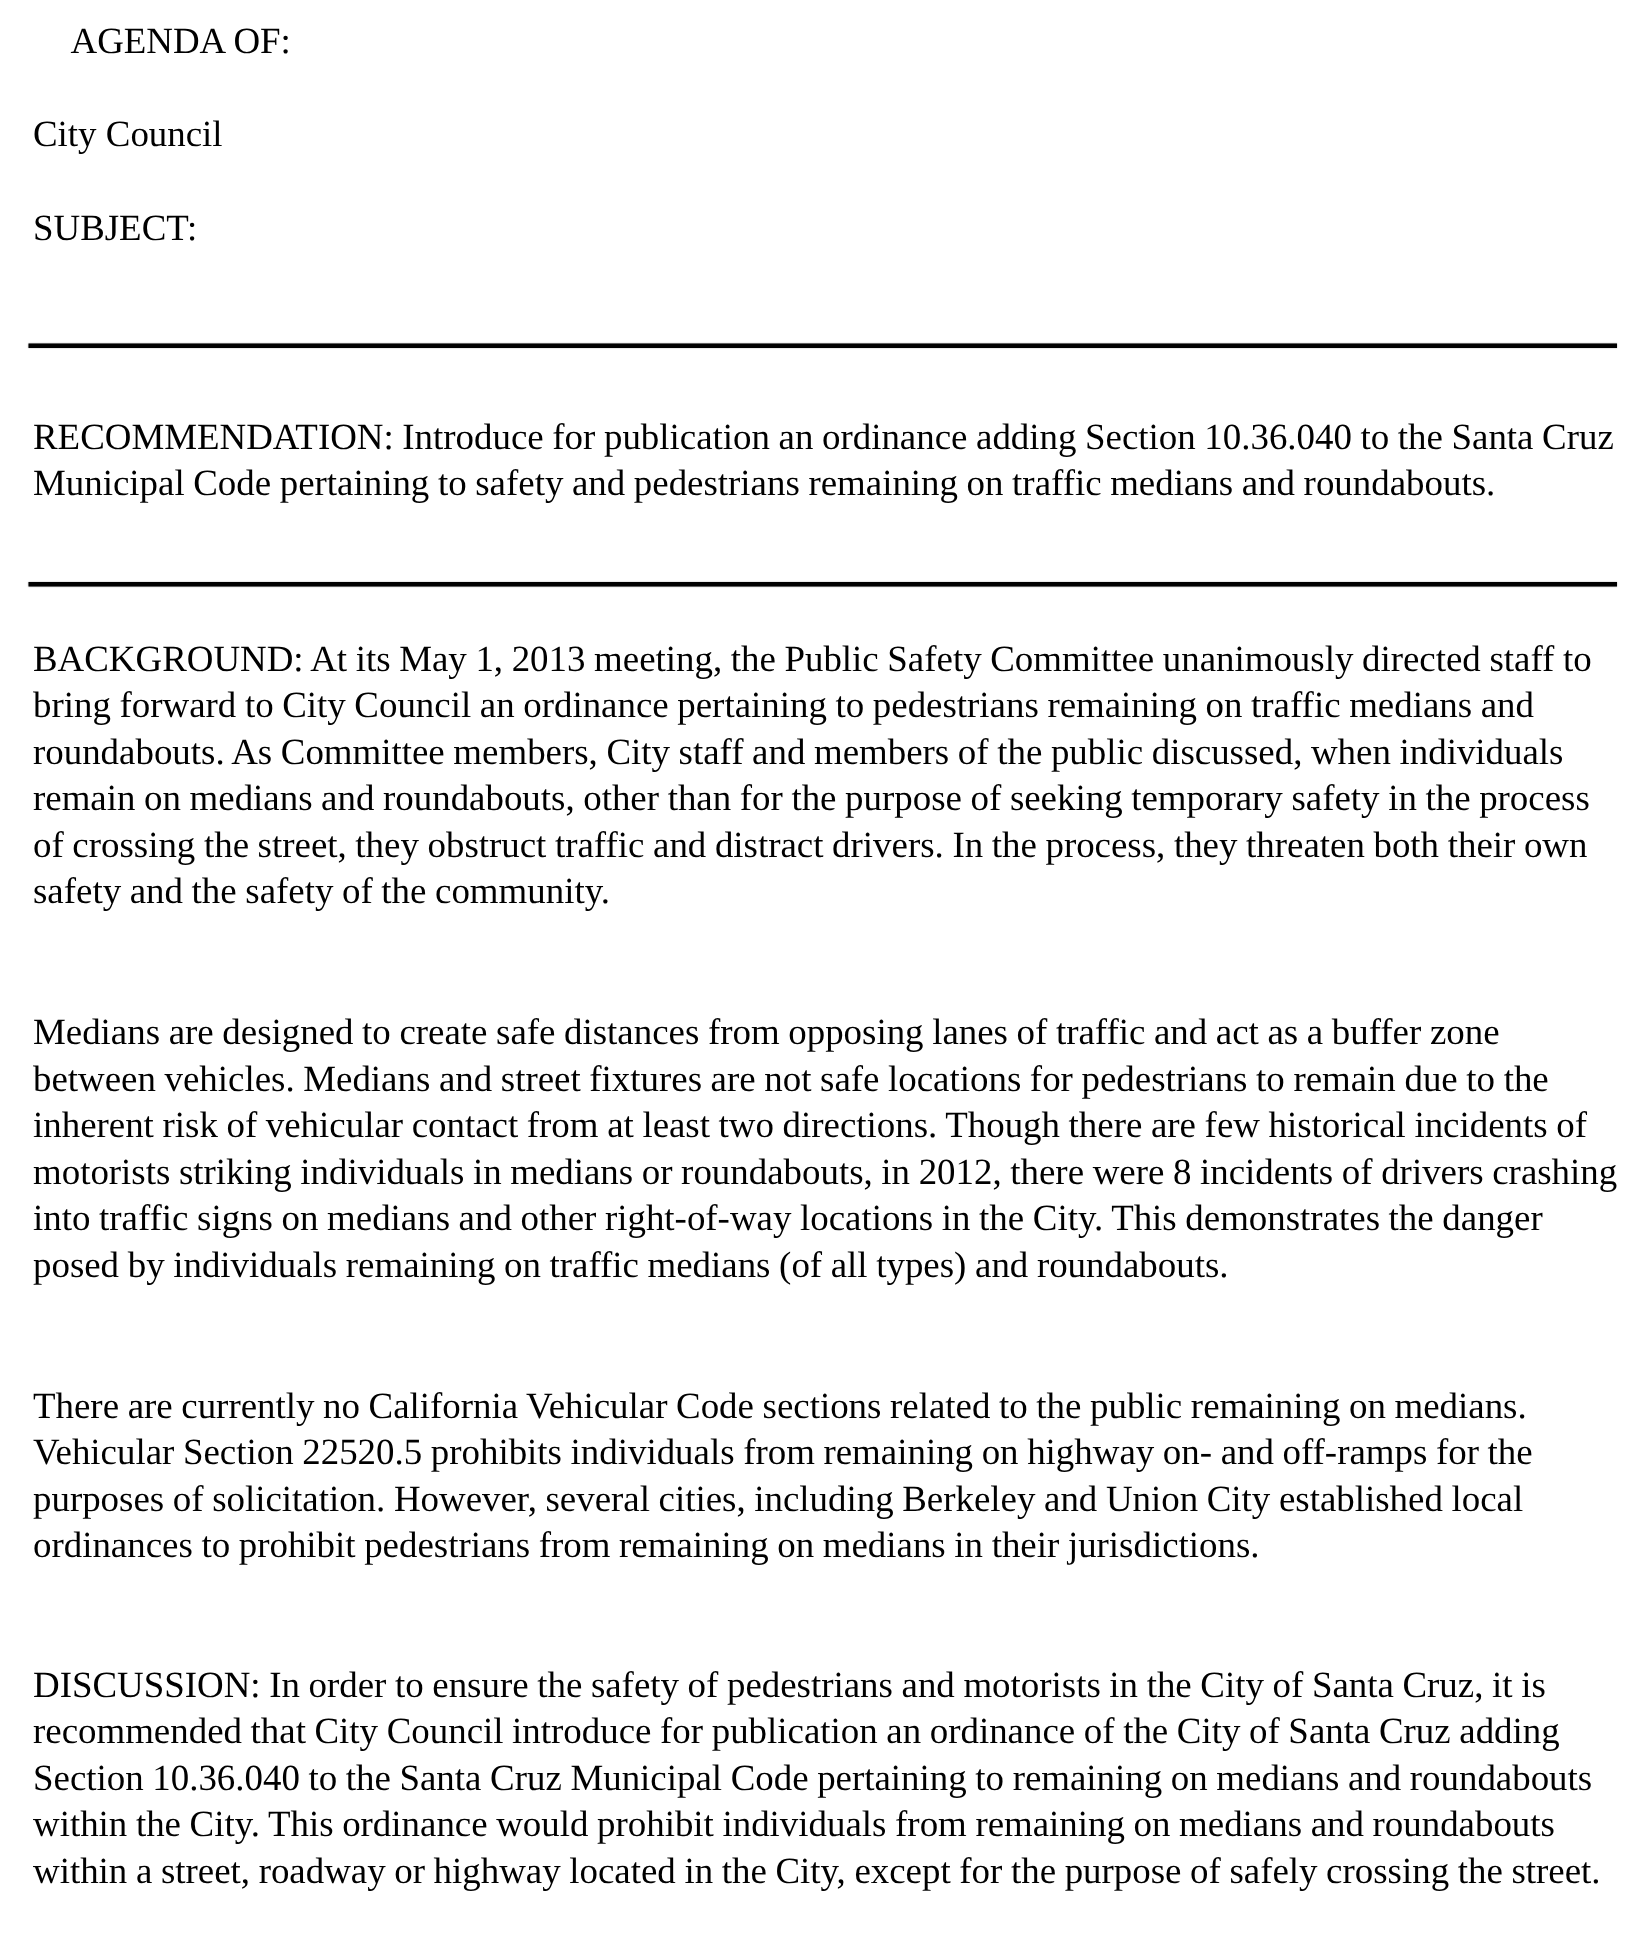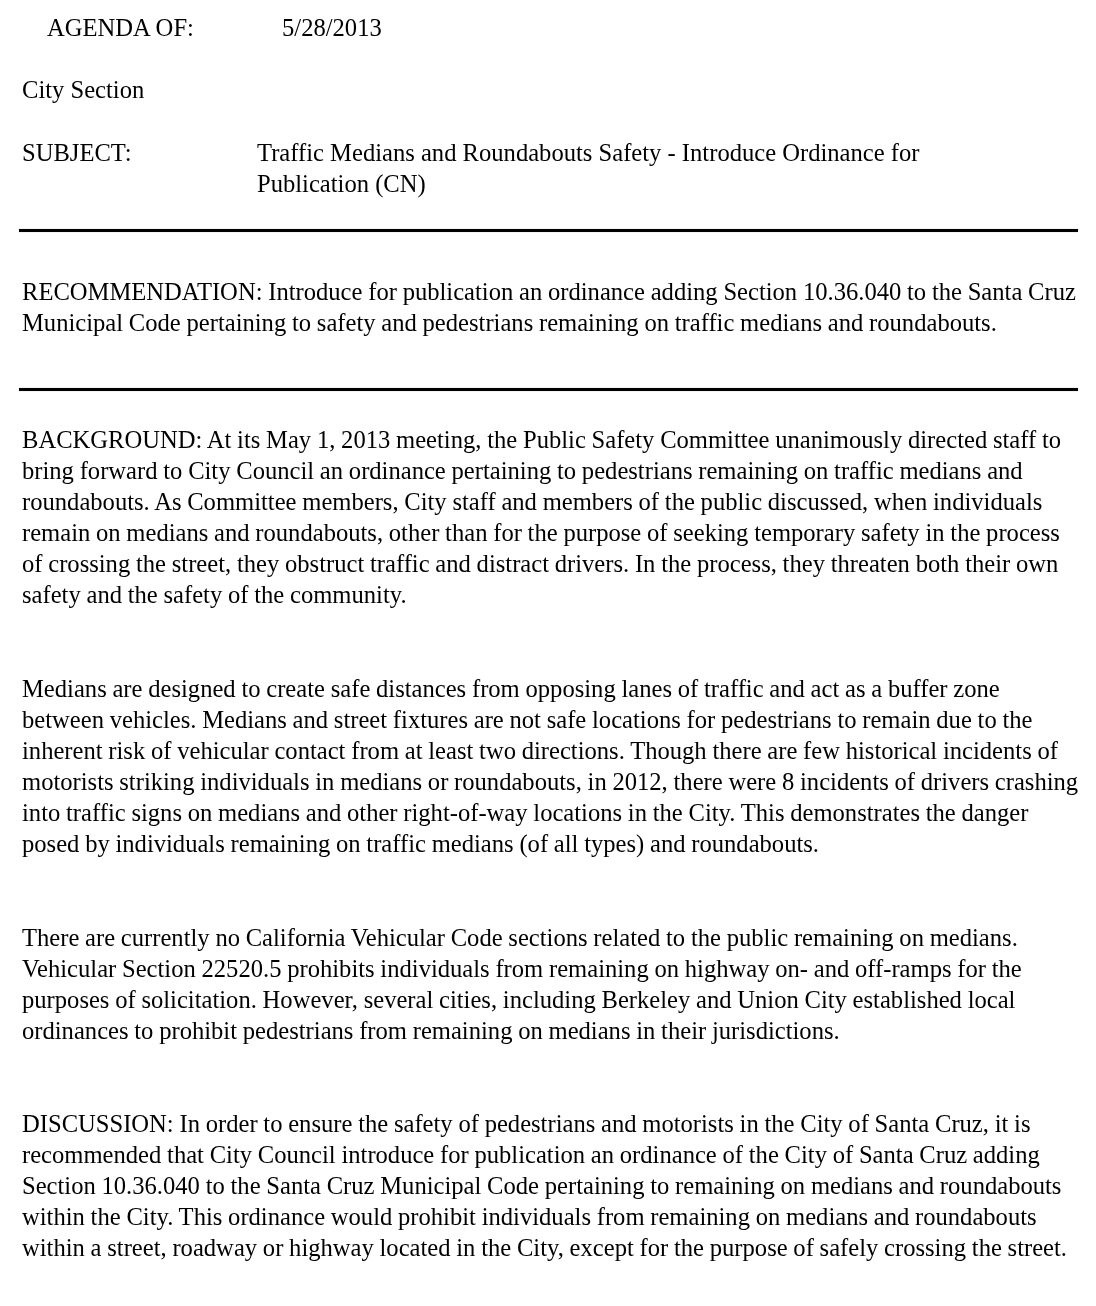--- a/index.html
+++ b/index.html
@@ -45,30 +45,28 @@
       width: 1060px;
       margin: 0;
       word-spacing: -0.4px;
     }
   </style>
 </head>
 <body>
 
 <div class="header-row" style="top: 12px; margin-left: 25px;">
   <span class="header-label">AGENDA OF:</span>
-  <span class="header-value">5/28/2013</span>
 </div>
 
 <div class="header-row" style="top: 74px;">
-  <span class="header-value">City Section</span>
+  <span class="header-value">City Council</span>
 </div>
 
-<div class="header-row" style="top: 137px;">
+<div class="header-row" style="top: 137px; gap: 31px;">
   <span class="header-label">SUBJECT:</span>
-  <span class="header-value" style="max-width: 760px;">Traffic Medians and Roundabouts Safety - Introduce Ordinance for Publication  (CN)</span>
 </div>
 
 <div class="rule" style="top: 229px;"></div>
 
 <p class="para" style="top: 276px;">RECOMMENDATION:  Introduce for publication an ordinance adding Section 10.36.040 to the Santa Cruz Municipal Code pertaining to safety and pedestrians remaining on traffic medians and roundabouts.</p>
 
 <div class="rule" style="top: 388px;"></div>
 
 <p class="para" style="top: 424px;">BACKGROUND:  At its May 1, 2013 meeting, the Public Safety Committee unanimously directed staff to bring forward to City Council an ordinance pertaining to pedestrians remaining on traffic medians and roundabouts.  As Committee members, City staff and members of the public discussed, when individuals remain on medians and roundabouts, other than for the purpose of seeking temporary safety in the process of crossing the street, they obstruct traffic and distract drivers.  In the process, they threaten both their own safety and the safety of the community.</p>
 

